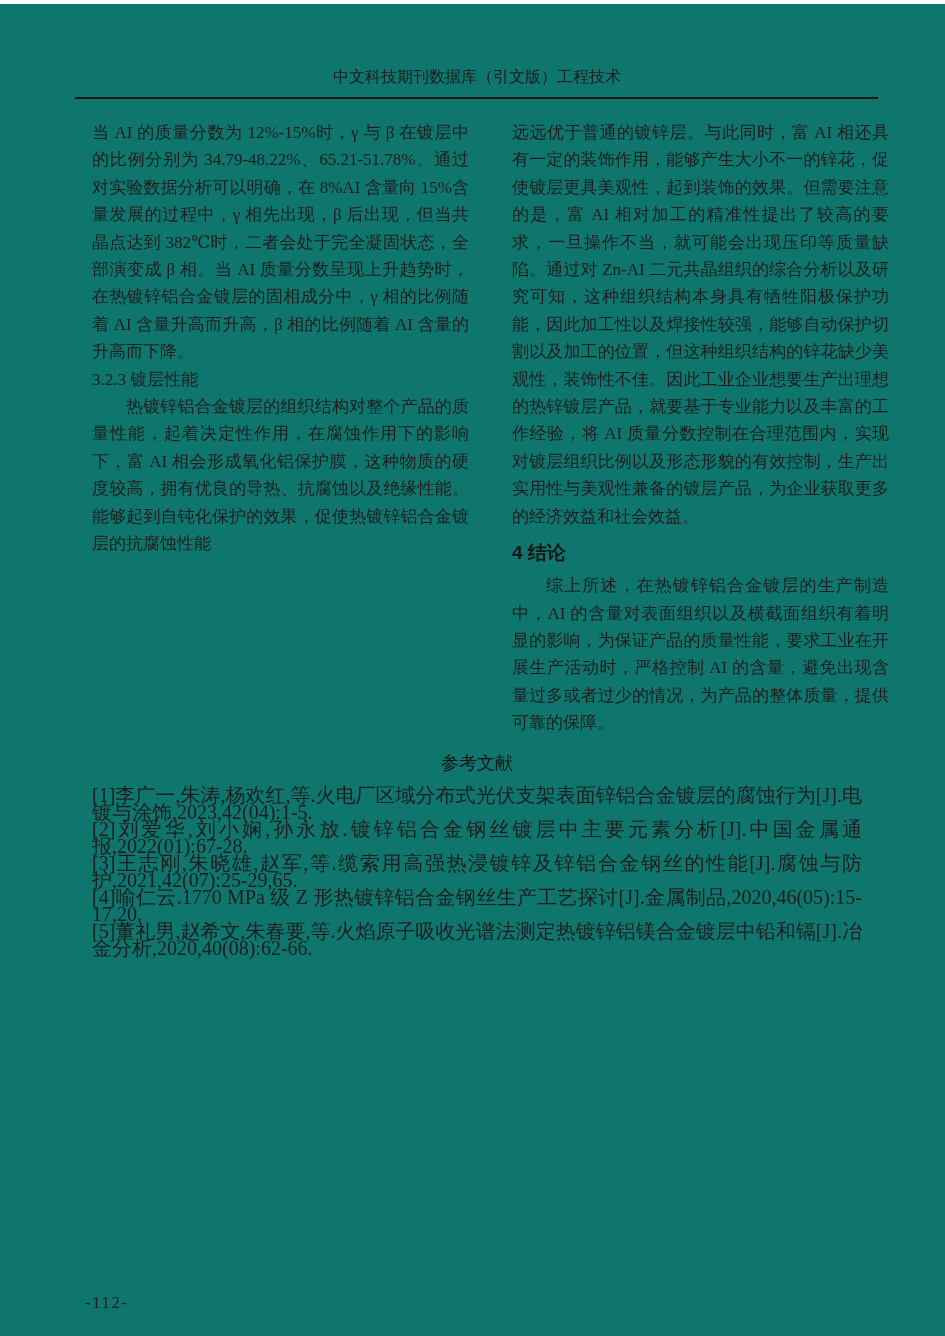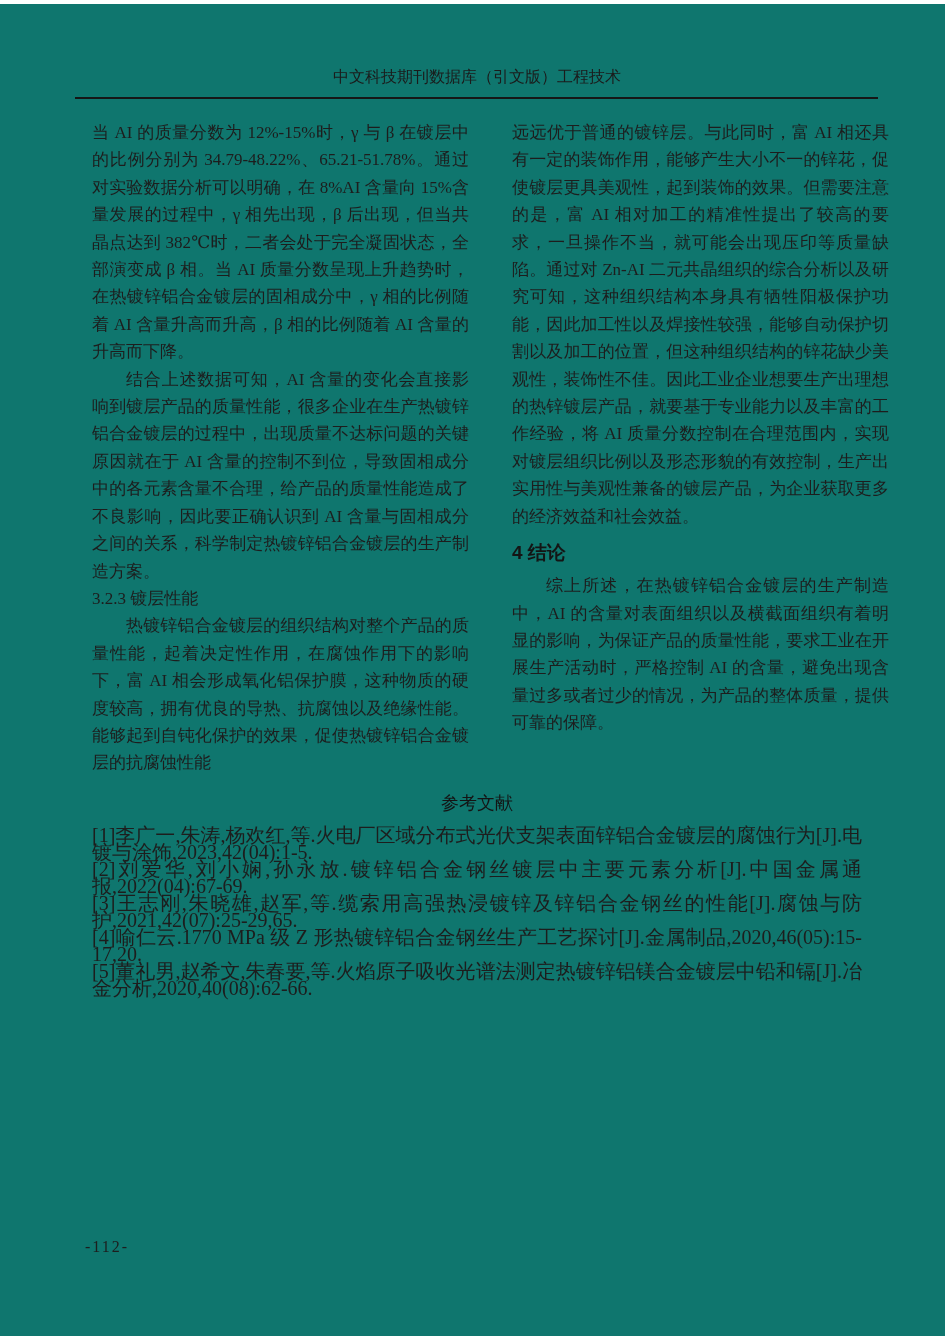--- a/index.html
+++ b/index.html
@@ -76,21 +76,21 @@
   .ref-item {
     margin: 0;
     font-size: 20px;
     line-height: 17px;
     text-align: justify;
     color: #1d1d1d;
   }
   .footer {
     position: absolute;
     left: 85px;
-    top: 1234px;
+    top: 1290px;
   }
   .page-num {
     font-size: 16px;
     letter-spacing: 2px;
     color: #1d1d1d;
   }
 </style>
 </head>
 <body>
 
@@ -98,37 +98,36 @@
 
   <div class="header">
     <div class="header-title">中文科技期刊数据库（引文版）工程技术</div>
     <hr class="header-rule">
   </div>
 
   <div class="columns">
 
     <div class="col">
       <p class="body-text">当 AI 的质量分数为 12%-15%时，γ 与 β 在镀层中的比例分别为 34.79-48.22%、65.21-51.78%。通过对实验数据分析可以明确，在 8%AI 含量向 15%含量发展的过程中，γ 相先出现，β 后出现，但当共晶点达到 382℃时，二者会处于完全凝固状态，全部演变成 β 相。当 AI 质量分数呈现上升趋势时，在热镀锌铝合金镀层的固相成分中，γ 相的比例随着 AI 含量升高而升高，β 相的比例随着 AI 含量的升高而下降。</p>
-      <p class="body-text indent">结合上述数据可知，AI 含量的变化会直接影响到镀层产品的质量性能，很多企业在生产热镀锌铝合金镀层的过程中，出现质量不达标问题的关键原因就在于 AI 含量的控制不到位，导致固相成分中的各元素含量不合理，给产品的质量性能造成了不良影响，因此要正确认识到 AI 含量与固相成分之间的关系，科学制定热镀锌铝合金镀层的生产制造方案。</p>
       <p class="body-text subheading">3.2.3 镀层性能</p>
       <p class="body-text indent">热镀锌铝合金镀层的组织结构对整个产品的质量性能，起着决定性作用，在腐蚀作用下的影响下，富 AI 相会形成氧化铝保护膜，这种物质的硬度较高，拥有优良的导热、抗腐蚀以及绝缘性能。能够起到自钝化保护的效果，促使热镀锌铝合金镀层的抗腐蚀性能</p>
     </div>
 
     <div class="col">
       <p class="body-text">远远优于普通的镀锌层。与此同时，富 AI 相还具有一定的装饰作用，能够产生大小不一的锌花，促使镀层更具美观性，起到装饰的效果。但需要注意的是，富 AI 相对加工的精准性提出了较高的要求，一旦操作不当，就可能会出现压印等质量缺陷。通过对 Zn-AI 二元共晶组织的综合分析以及研究可知，这种组织结构本身具有牺牲阳极保护功能，因此加工性以及焊接性较强，能够自动保护切割以及加工的位置，但这种组织结构的锌花缺少美观性，装饰性不佳。因此工业企业想要生产出理想的热锌镀层产品，就要基于专业能力以及丰富的工作经验，将 AI 质量分数控制在合理范围内，实现对镀层组织比例以及形态形貌的有效控制，生产出实用性与美观性兼备的镀层产品，为企业获取更多的经济效益和社会效益。</p>
       <h2 class="section-heading">4 结论</h2>
       <p class="body-text indent">综上所述，在热镀锌铝合金镀层的生产制造中，AI 的含量对表面组织以及横截面组织有着明显的影响，为保证产品的质量性能，要求工业在开展生产活动时，严格控制 AI 的含量，避免出现含量过多或者过少的情况，为产品的整体质量，提供可靠的保障。</p>
     </div>
 
   </div>
 
   <div class="references">
     <h2 class="ref-heading">参考文献</h2>
     <p class="ref-item">[1]李广一,朱涛,杨欢红,等.火电厂区域分布式光伏支架表面锌铝合金镀层的腐蚀行为[J].电镀与涂饰,2023,42(04):1-5.</p>
-    <p class="ref-item">[2]刘爱华,刘小娴,孙永放.镀锌铝合金钢丝镀层中主要元素分析[J].中国金属通报,2022(04):67-69.</p>
+    <p class="ref-item">[2]刘爱华,刘小娴,孙永放.镀锌铝合金钢丝镀层中主要元素分析[J].中国金属通报,2022(01):67-28.</p>
     <p class="ref-item">[3]王志刚,朱晓雄,赵军,等.缆索用高强热浸镀锌及锌铝合金钢丝的性能[J].腐蚀与防护,2021,42(07):25-29,65.</p>
     <p class="ref-item">[4]喻仁云.1770 MPa 级 Z 形热镀锌铝合金钢丝生产工艺探讨[J].金属制品,2020,46(05):15-17,20.</p>
     <p class="ref-item">[5]董礼男,赵希文,朱春要,等.火焰原子吸收光谱法测定热镀锌铝镁合金镀层中铅和镉[J].冶金分析,2020,40(08):62-66.</p>
   </div>
 
   <div class="footer">
     <span class="page-num">-112-</span>
   </div>
 
 </div>

